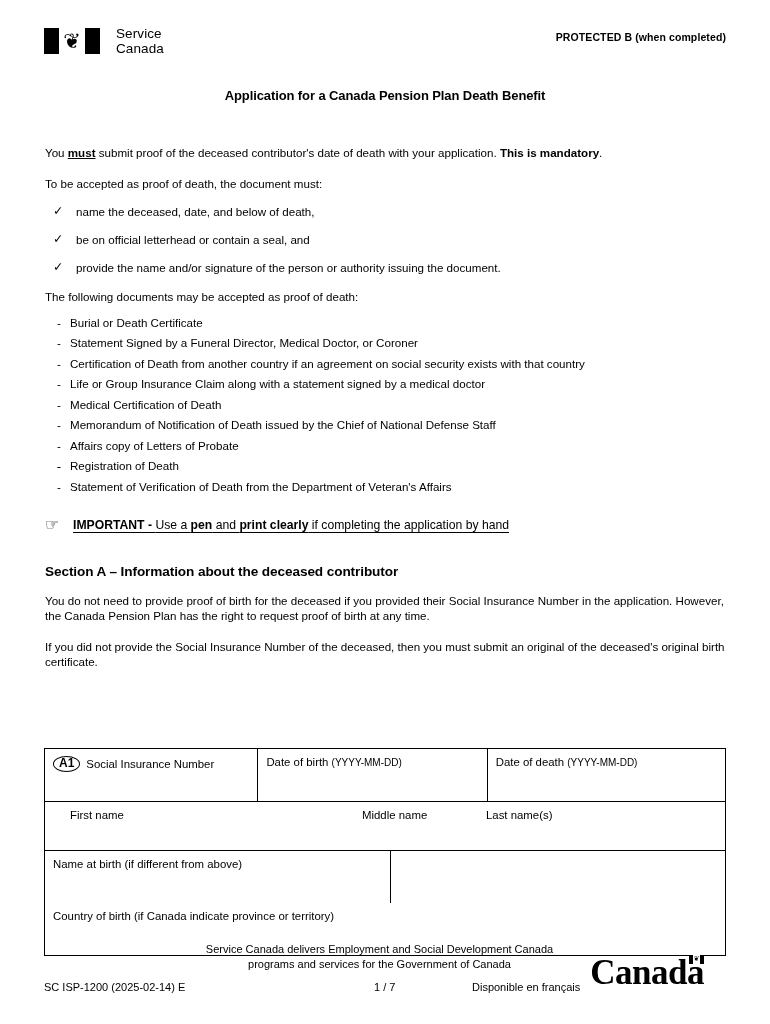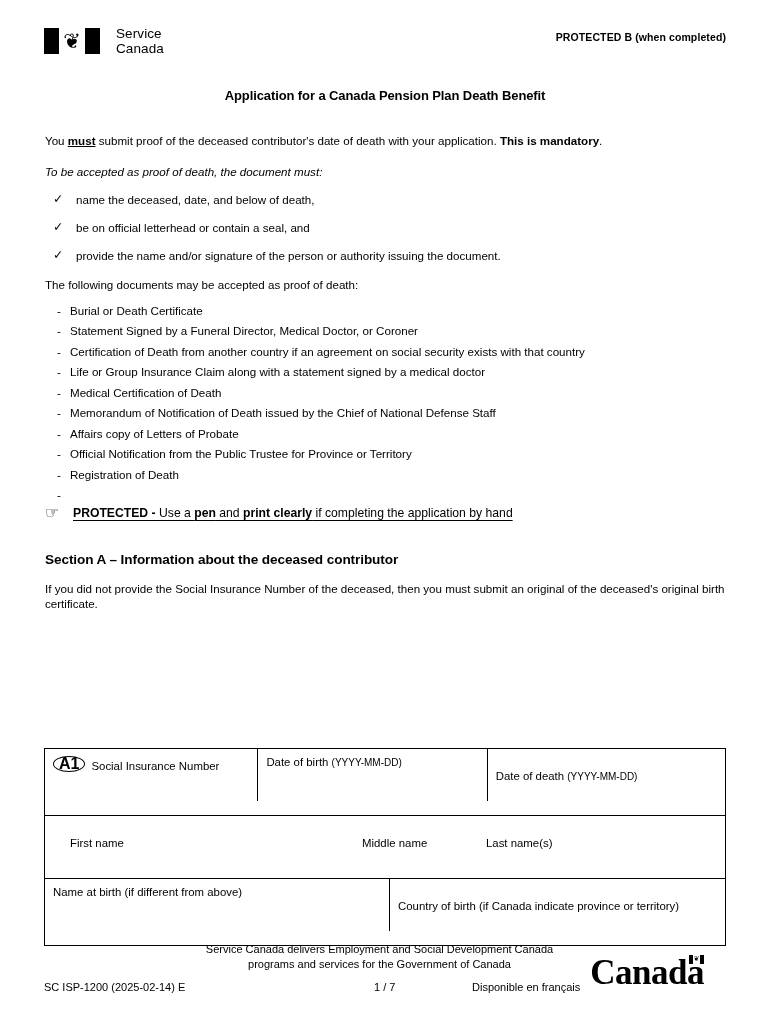--- a/index.html
+++ b/index.html
@@ -95,24 +95,24 @@
   
   .body-area {
     position: absolute;
     left: 45px;
     top: 133px;
     width: 682px;
     font-size: 11.6px;
     line-height: 15px;
   }
   .para {
-    margin: 0 0 15px 0;
+    margin: 12px 0 15px 0;
     line-height: 15.5px;
   }
-  .para.tight { margin-bottom: 13px; font-style: italic; }
+  .para.tight { margin-bottom: 13px; }
 
   .check-list {
     margin: 0 0 14px 0;
     padding: 0;
     list-style: none;
   }
   .check-list li {
     position: relative;
     padding-left: 31px;
     margin-bottom: 13px;
@@ -179,44 +179,44 @@
     width: 682px;
     border: 1.3px solid #000000;
     box-sizing: border-box;
     font-size: 11.4px;
   }
   .frow {
     display: flex;
     border-bottom: 1.3px solid #000000;
     box-sizing: border-box;
   }
-  .frow:last-child { border-bottom: none; }
+  .frow:last-child { border-bottom: none; flex-direction: column; }
   .fcell {
     box-sizing: border-box;
     border-right: 1.3px solid #000000;
     padding: 7px 0 0 8px;
     position: relative;
   }
-  .fcell:last-child { border-right: none; margin-top: 14px; }
+  .fcell:last-child { border-right: none; }
   .r1 { height: 52px; }
   .r2 { height: 48px; }
   .r3 { height: 52px; }
   .c1 { width: 214px; }
   .c2 { width: 230px; }
   .c3 { width: 238px; }
   .c-full { width: 682px; border-right: none; }
   .c-half-l { width: 346px; }
   .c-half-r { width: 336px; }
 
   .a1-badge {
     display: inline-block;
     border: 1.2px solid #000000;
     border-radius: 50%;
     padding: 0px 5px 1px 5px;
-    font-size: 16px;
+    font-size: 12px;
     font-weight: bold;
     line-height: 13px;
     margin-right: 6px;
     vertical-align: 1px;
   }
   .hint {
     font-size: 10px;
   }
   .row2-labels {
     display: flex;
@@ -342,39 +342,40 @@
       <li>
         <span class="dash">-</span>
         <span>Memorandum of Notification of Death issued by the Chief of National Defense Staff</span>
       </li>
       <li>
         <span class="dash">-</span>
         <span>Affairs copy of Letters of Probate</span>
       </li>
       <li>
         <span class="dash">-</span>
-        <span>Official Notification from the Public Trustee for Province or Territory</span>
       </li>
       <li>
         <span class="dash">-</span>
         <span>Registration of Death</span>
       </li>
       <li>
         <span class="dash">-</span>
+        <span>Statement of Verification of Death from the Department of Veteran's Affairs</span>
       </li>
     </ul>
 
 
     <div class="important-row">
       <span class="hand-icon">☞</span>
-      <span class="important-text"><b>PROTECTED - </b><span>Use a </span><b>pen</b><span> and </span><b>print clearly</b><span> if completing the application by hand</span></span>
+      <span class="important-text"><b>IMPORTANT - </b><span>Use a </span><b>pen</b><span> and </span><b>print clearly</b><span> if completing the application by hand</span></span>
     </div>
 
     <h2 class="section-head">Section A – Information about the deceased contributor</h2>
 
+    <p class="para">You do not need to provide proof of birth for the deceased if you provided their Social Insurance Number in the application. However, the Canada Pension Plan has the right to request proof of birth at any time.</p>
     <p class="para">If you did not provide the Social Insurance Number of the deceased, then you must submit an original of the deceased's original birth certificate.</p>
   </div>
 
   <div class="form-table">
 
     <div class="frow">
       <div class="fcell r1 c1">
         <span class="a1-badge">A1</span><span>Social Insurance Number</span>
       </div>
       <div class="fcell r1 c2">

